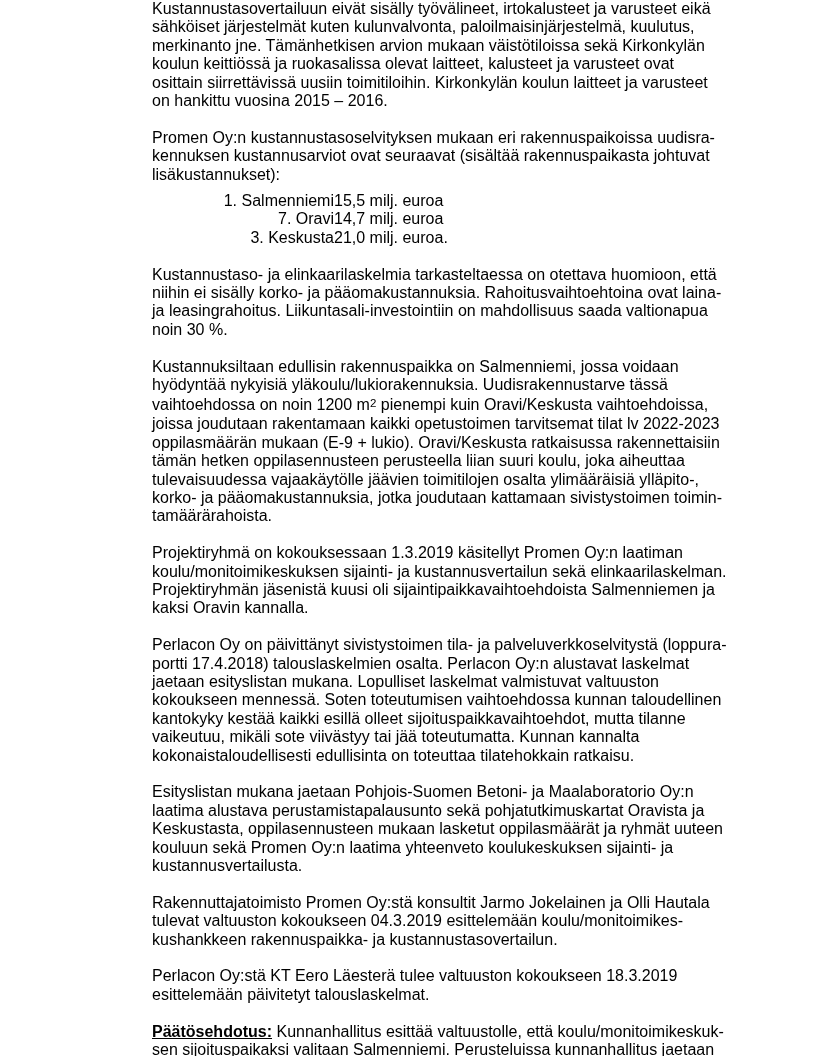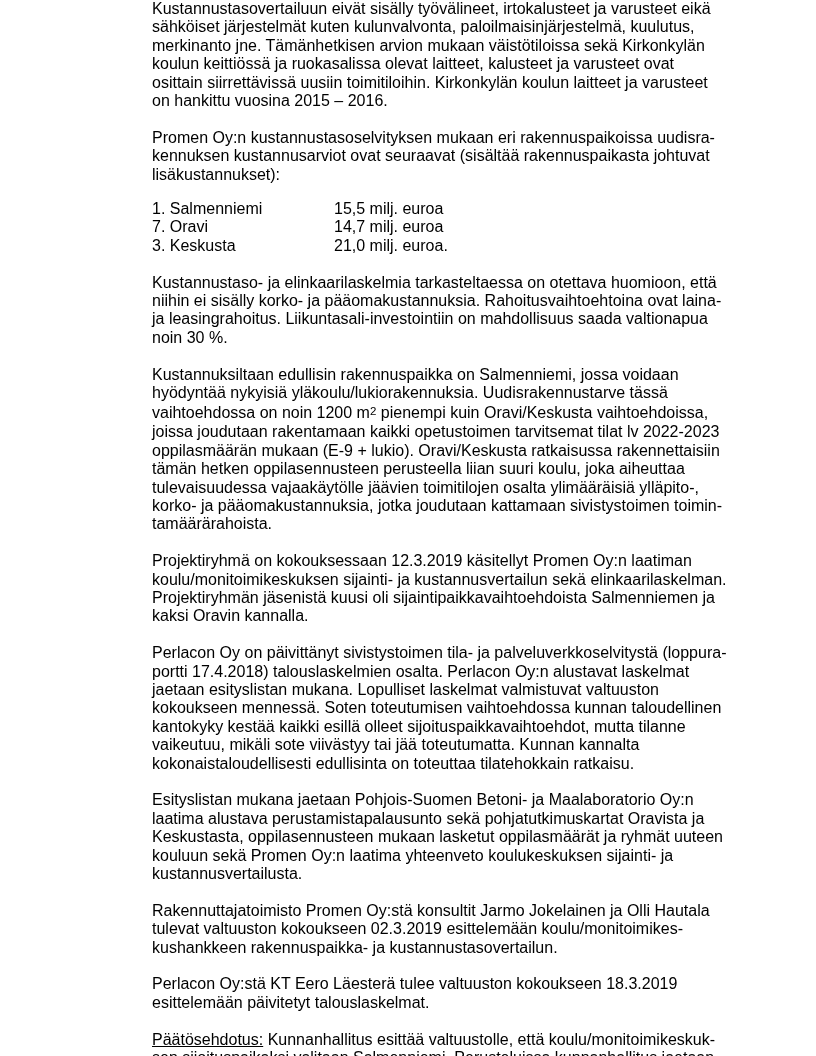--- a/index.html
+++ b/index.html
@@ -22,38 +22,39 @@
     font-size: 16px;
     line-height: 18.4px;
     color: #000000;
     -webkit-font-smoothing: antialiased;
   }
   .doc p {
     margin: 0 0 18.4px 0;
     white-space: pre-line;
   }
   .doc p.no-gap {
-    margin-bottom: 16px;
+    margin-bottom: 8px;
   }
   .cost-list {
     margin: 0 0 18.4px 0;
   }
   .cost-row {
     display: flex;
   }
   .cost-site {
     width: 182px;
     flex: none;
+    text-align: right;
   }
   .sup {
     font-size: 0.72em;
     vertical-align: 0.30em;
   }
   .decision-lead {
-    font-weight: 400;
+    font-weight: 700;
     text-decoration: underline;
   }
 </style>
 </head>
 <body>
 
 <div class="doc">
 
   <p>Kustannustasovertailuun eivät sisälly työvälineet, irtokalusteet ja varusteet eikä
 sähköiset järjestelmät kuten kulunvalvonta, paloilmaisinjärjestelmä, kuulutus,
@@ -89,41 +90,41 @@
   <p><span>Kustannuksiltaan edullisin rakennuspaikka on Salmenniemi, jossa voidaan
 hyödyntää nykyisiä yläkoulu/lukiorakennuksia. Uudisrakennustarve tässä
 vaihtoehdossa on noin 1200 m</span><span class="sup">2</span><span> pienempi kuin Oravi/Keskusta vaihtoehdoissa,
 joissa joudutaan rakentamaan kaikki opetustoimen tarvitsemat tilat lv 2022-2023
 oppilasmäärän mukaan (E-9 + lukio). Oravi/Keskusta ratkaisussa rakennettaisiin
 tämän hetken oppilasennusteen perusteella liian suuri koulu, joka aiheuttaa
 tulevaisuudessa vajaakäytölle jäävien toimitilojen osalta ylimääräisiä ylläpito-,
 korko- ja pääomakustannuksia, jotka joudutaan kattamaan sivistystoimen toimin-
 tamäärärahoista.</span></p>
 
-  <p>Projektiryhmä on kokouksessaan 12.3.2019 käsitellyt Promen Oy:n laatiman
+  <p>Projektiryhmä on kokouksessaan 1.3.2019 käsitellyt Promen Oy:n laatiman
 koulu/monitoimikeskuksen sijainti- ja kustannusvertailun sekä elinkaarilaskelman.
 Projektiryhmän jäsenistä kuusi oli sijaintipaikkavaihtoehdoista Salmenniemen ja
 kaksi Oravin kannalla.</p>
 
   <p>Perlacon Oy on päivittänyt sivistystoimen tila- ja palveluverkkoselvitystä (loppura-
 portti 17.4.2018) talouslaskelmien osalta. Perlacon Oy:n alustavat laskelmat
 jaetaan esityslistan mukana. Lopulliset laskelmat valmistuvat valtuuston
 kokoukseen mennessä. Soten toteutumisen vaihtoehdossa kunnan taloudellinen
 kantokyky kestää kaikki esillä olleet sijoituspaikkavaihtoehdot, mutta tilanne
 vaikeutuu, mikäli sote viivästyy tai jää toteutumatta. Kunnan kannalta
 kokonaistaloudellisesti edullisinta on toteuttaa tilatehokkain ratkaisu.</p>
 
   <p>Esityslistan mukana jaetaan Pohjois-Suomen Betoni- ja Maalaboratorio Oy:n
 laatima alustava perustamistapalausunto sekä pohjatutkimuskartat Oravista ja
 Keskustasta, oppilasennusteen mukaan lasketut oppilasmäärät ja ryhmät uuteen
 kouluun sekä Promen Oy:n laatima yhteenveto koulukeskuksen sijainti- ja
 kustannusvertailusta.</p>
 
   <p>Rakennuttajatoimisto Promen Oy:stä konsultit Jarmo Jokelainen ja Olli Hautala
-tulevat valtuuston kokoukseen 02.3.2019 esittelemään koulu/monitoimikes-
+tulevat valtuuston kokoukseen 04.3.2019 esittelemään koulu/monitoimikes-
 kushankkeen rakennuspaikka- ja kustannustasovertailun.</p>
 
   <p>Perlacon Oy:stä KT Eero Läesterä tulee valtuuston kokoukseen 18.3.2019
 esittelemään päivitetyt talouslaskelmat.</p>
 
   <p><span class="decision-lead">Päätösehdotus:</span><span> Kunnanhallitus esittää valtuustolle, että koulu/monitoimikeskuk-
 sen sijoituspaikaksi valitaan Salmenniemi. Perusteluissa kunnanhallitus jaetaan</span></p>
 
 </div>
 

